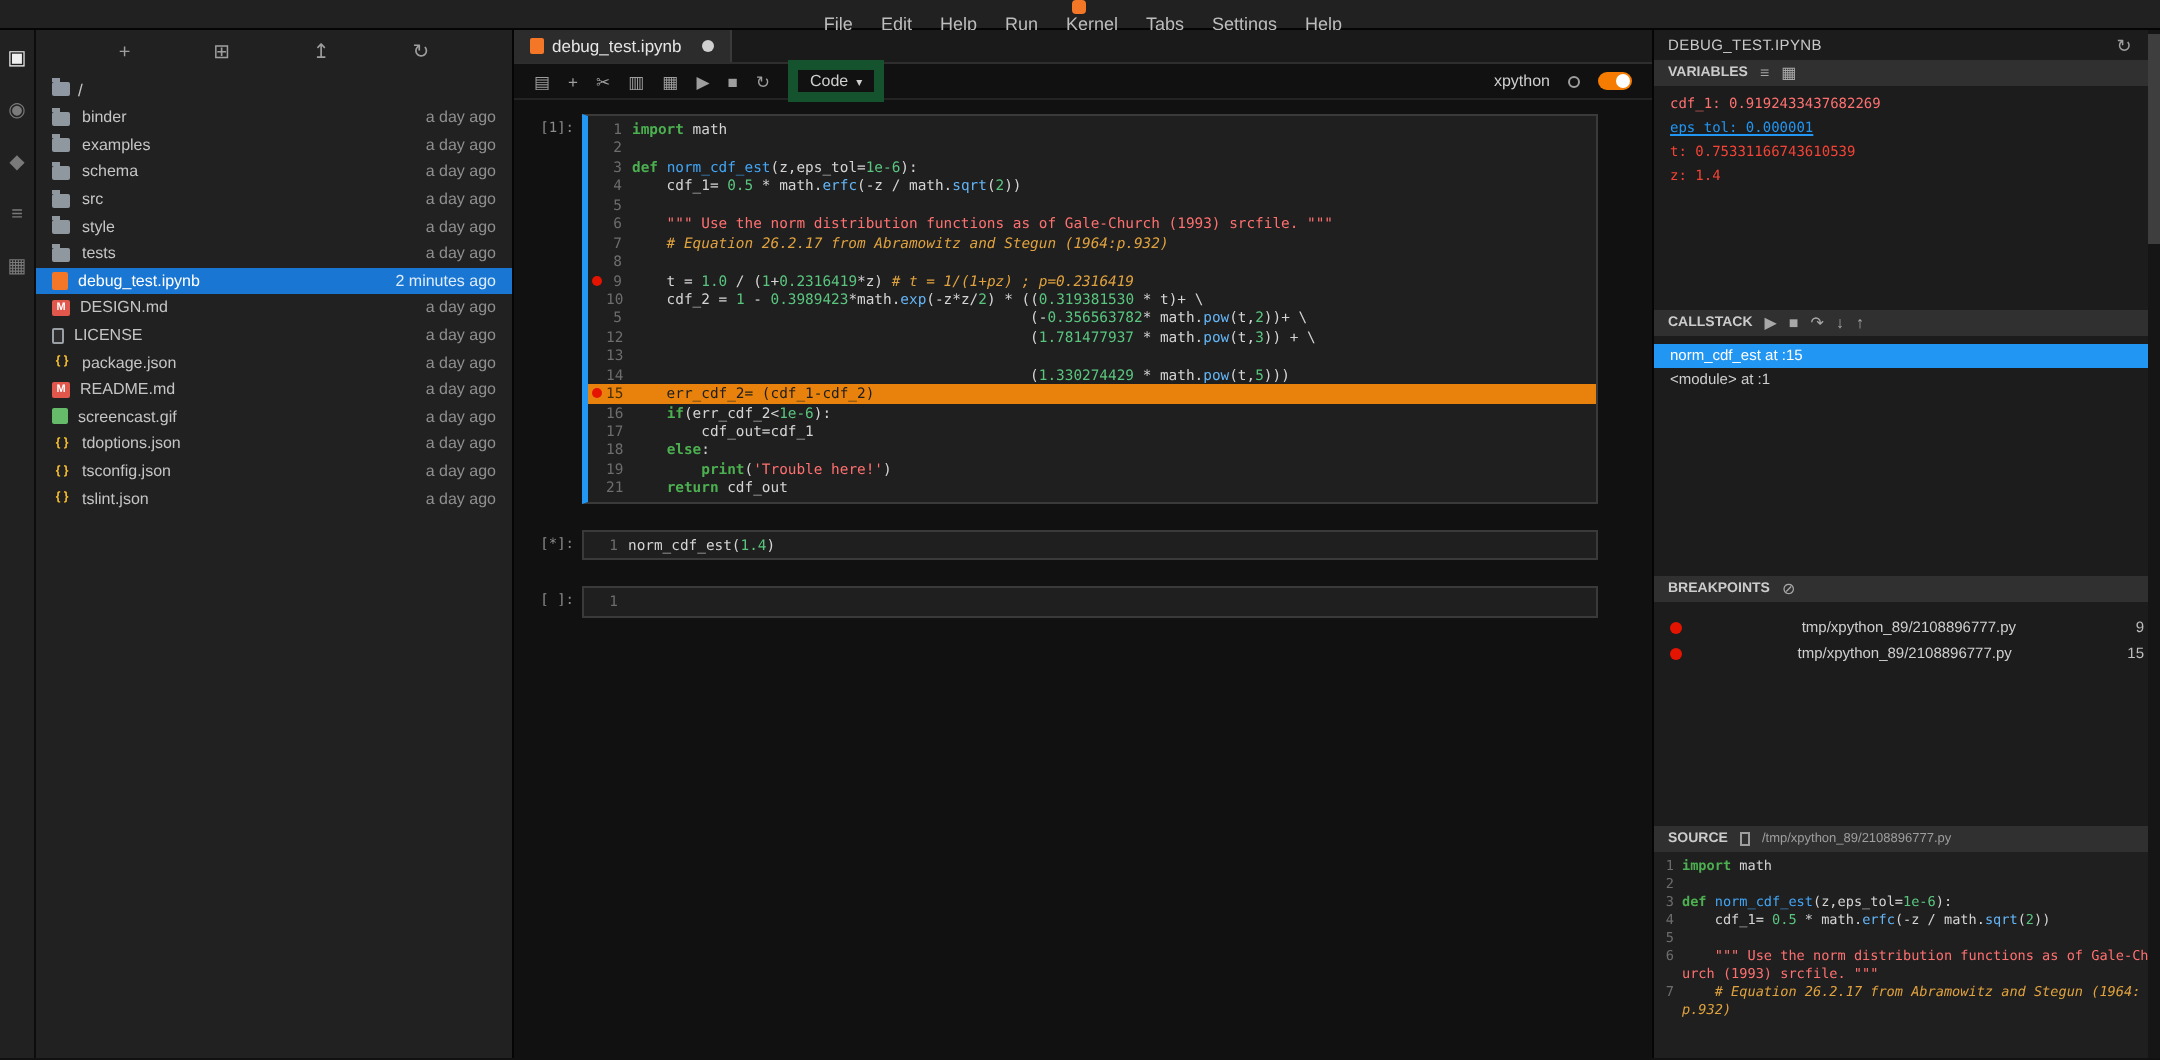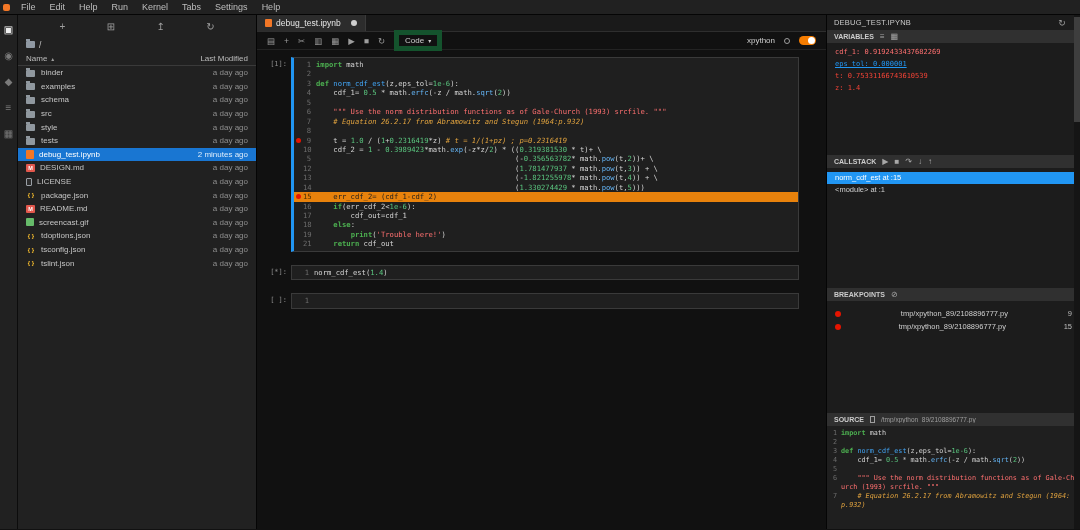--- a/index.html
+++ b/index.html
@@ -1,21 +1,21 @@
 <!DOCTYPE html>
 <html><head>
 <meta charset="utf-8">
 <style>
   * { box-sizing: border-box; margin: 0; padding: 0; }
   html,body { width:1080px; height:530px; overflow:hidden; }
   body { background:#111; font-family:"Liberation Sans",sans-serif; color:#cfcfcf; }
 
   
   .menu-bar { height:15px; background:#212121; border-bottom:1px solid #050505;
-              display:flex; align-items:center; padding-left:3px; font-size:9px; color:#bdbdbd; }
+              display:flex; align-items:center; padding-left:3px; font-size:9px; color:#bdbdbd;flex-direction:column; }
   .logo { width:7px; height:7px; border-radius:2px; background:#f37726; margin-right:4px; flex:0 0 auto; }
   .menu-items { display:flex; }
   .menu-item { padding:0 7px; cursor:default; }
 
   .body-row { display:flex; height:514px; position:relative; }
 
   
   .activity-bar { width:18px; background:#212121; border-right:1px solid #0c0c0c;
                   display:flex; flex-direction:column; align-items:center; padding-top:10px; gap:16px; flex:0 0 auto;}
   .act-ic { color:#7a7a7a; font-size:10px; line-height:10px; cursor:pointer; }
@@ -157,27 +157,20 @@
       <div class="fb-toolbar">
           <span class="fb-tool">+</span>
           <span class="fb-tool">⊞</span>
           <span class="fb-tool">↥</span>
           <span class="fb-tool">↻</span>
         </div>
       <div class="fb-crumb">
         <span class="crumb-folder"></span>
         <span>/</span>
       </div>
-      <div class="fb-head">
-        <span class="col-name">
-          <span>Name</span>
-          <span class="sort">▲</span>
-        </span>
-        <span class="col-mod">Last Modified</span>
-      </div>
       <div class="fb-list">
           <div class="fb-row">
             <span class="fic fic-folder"></span>
             <span class="fname">binder</span>
             <span class="fmod">a day ago</span>
           </div>
           <div class="fb-row">
             <span class="fic fic-folder"></span>
             <span class="fname">examples</span>
             <span class="fmod">a day ago</span>
@@ -340,21 +333,20 @@
                 <span class="lsrc"><span class="tk-t">                                              (-</span><span class="tk-n">0.356563782</span><span class="tk-t">* math.</span><span class="tk-p">pow</span><span class="tk-t">(t,</span><span class="tk-n">2</span><span class="tk-t">))+ \</span></span>
               </div>
               <div class="cline">
                 <span class="bpg"></span>
                 <span class="lno">12</span>
                 <span class="lsrc"><span class="tk-t">                                              (</span><span class="tk-n">1.781477937</span><span class="tk-t"> * math.</span><span class="tk-p">pow</span><span class="tk-t">(t,</span><span class="tk-n">3</span><span class="tk-t">)) + \</span></span>
               </div>
               <div class="cline">
                 <span class="bpg"></span>
                 <span class="lno">13</span>
-                <span class="lsrc"><span class="tk-t">                                              (-</span><span class="tk-n">1.821255978</span><span class="tk-t">* math.</span><span class="tk-p">pow</span><span class="tk-t">(t,</span><span class="tk-n">4</span><span class="tk-t">)) + \</span></span>
               </div>
               <div class="cline">
                 <span class="bpg"></span>
                 <span class="lno">14</span>
                 <span class="lsrc"><span class="tk-t">                                              (</span><span class="tk-n">1.330274429</span><span class="tk-t"> * math.</span><span class="tk-p">pow</span><span class="tk-t">(t,</span><span class="tk-n">5</span><span class="tk-t">)))</span></span>
               </div>
               <div class="cline current">
                 <span class="bpg on"></span>
                 <span class="lno">15</span>
                 <span class="lsrc"><span class="tk-t">    err_cdf_2= (cdf_1-cdf_2)</span></span>

